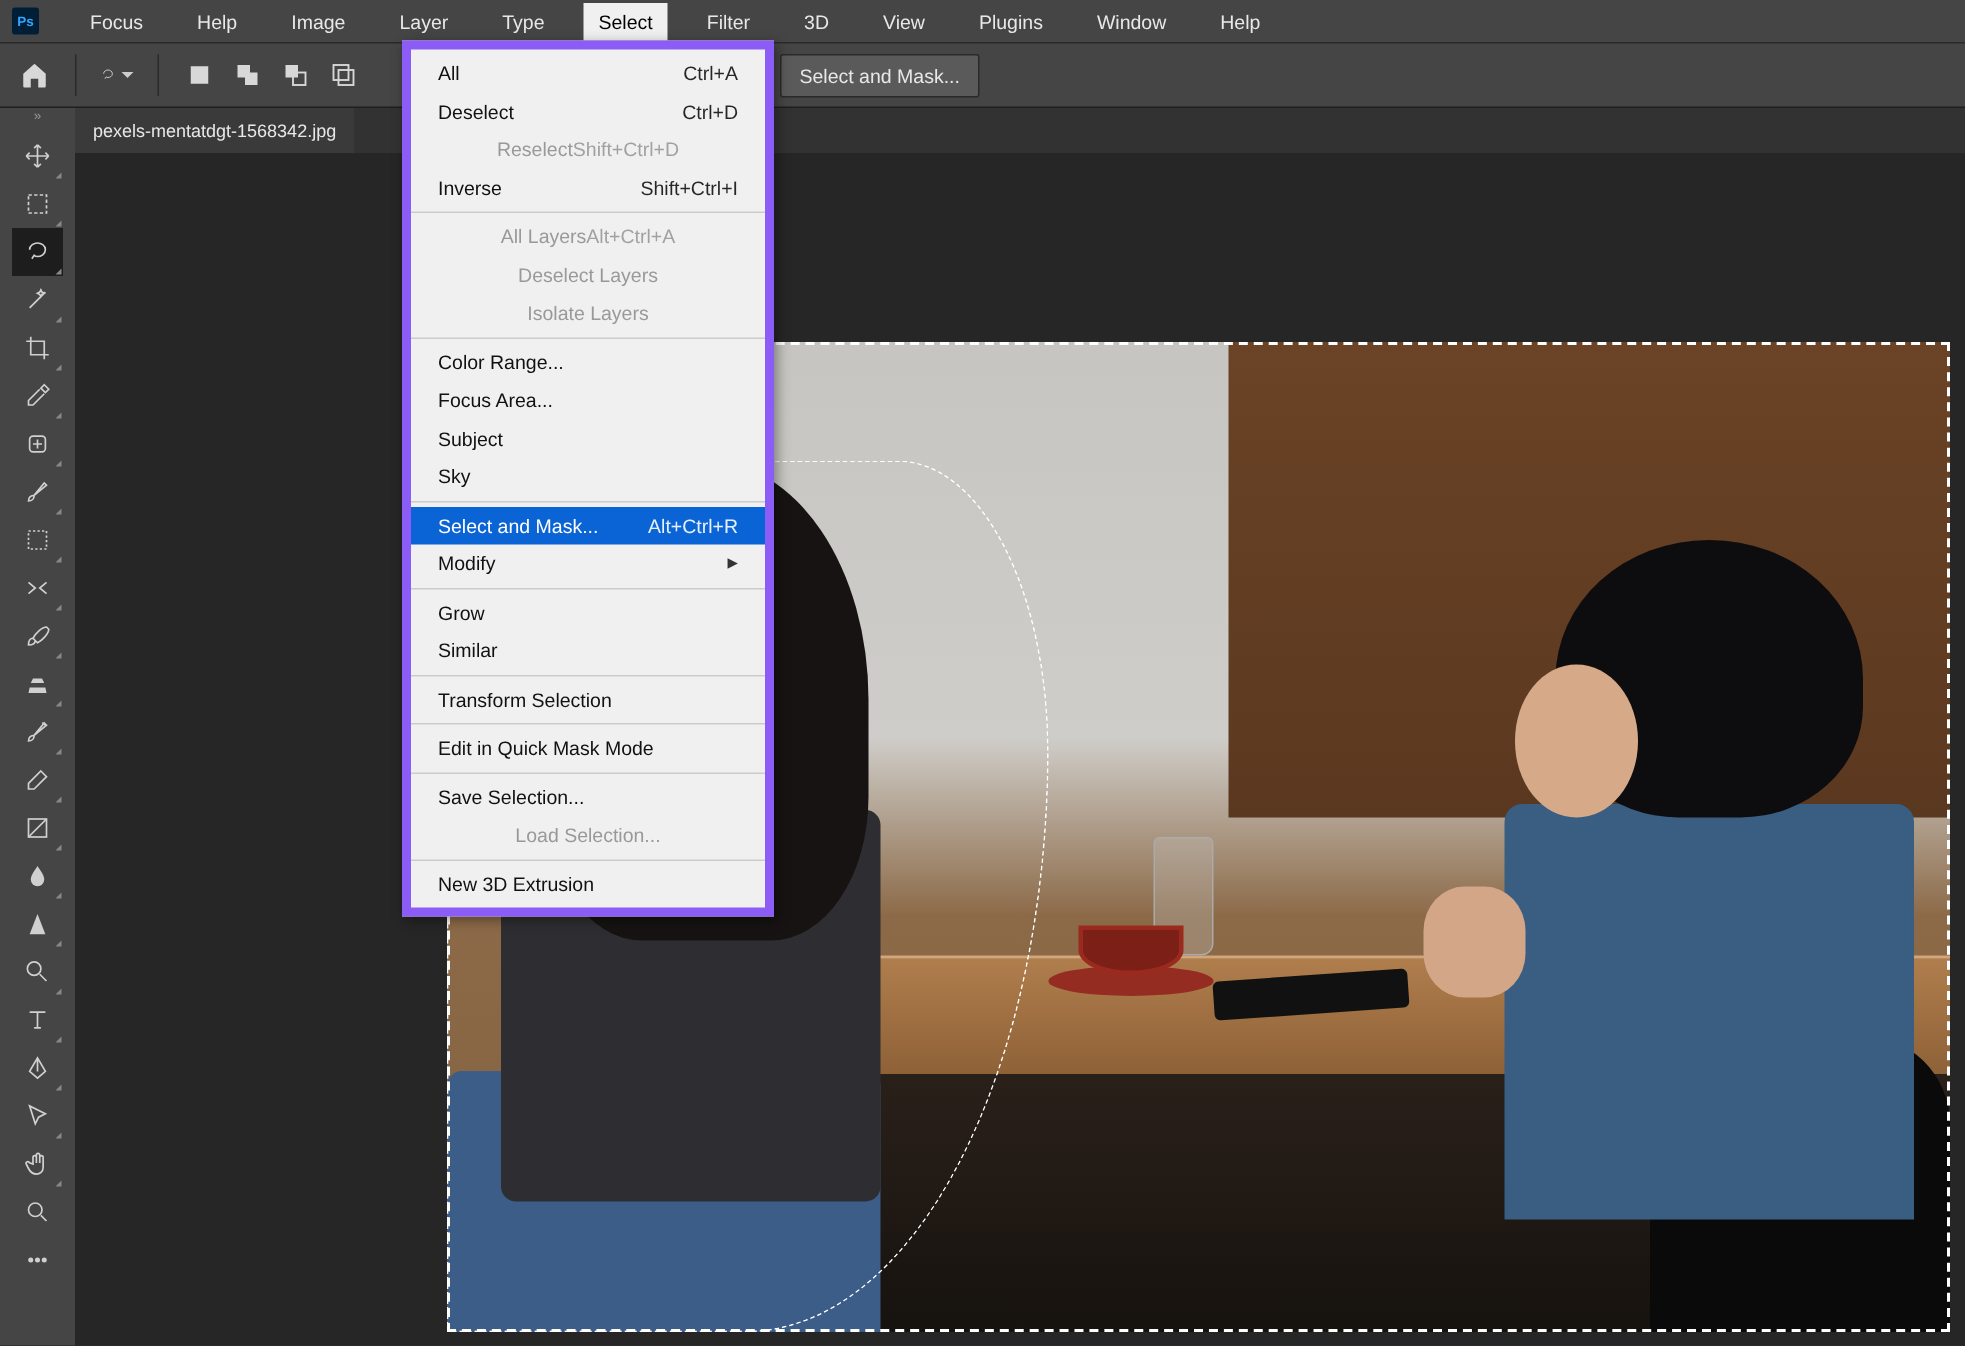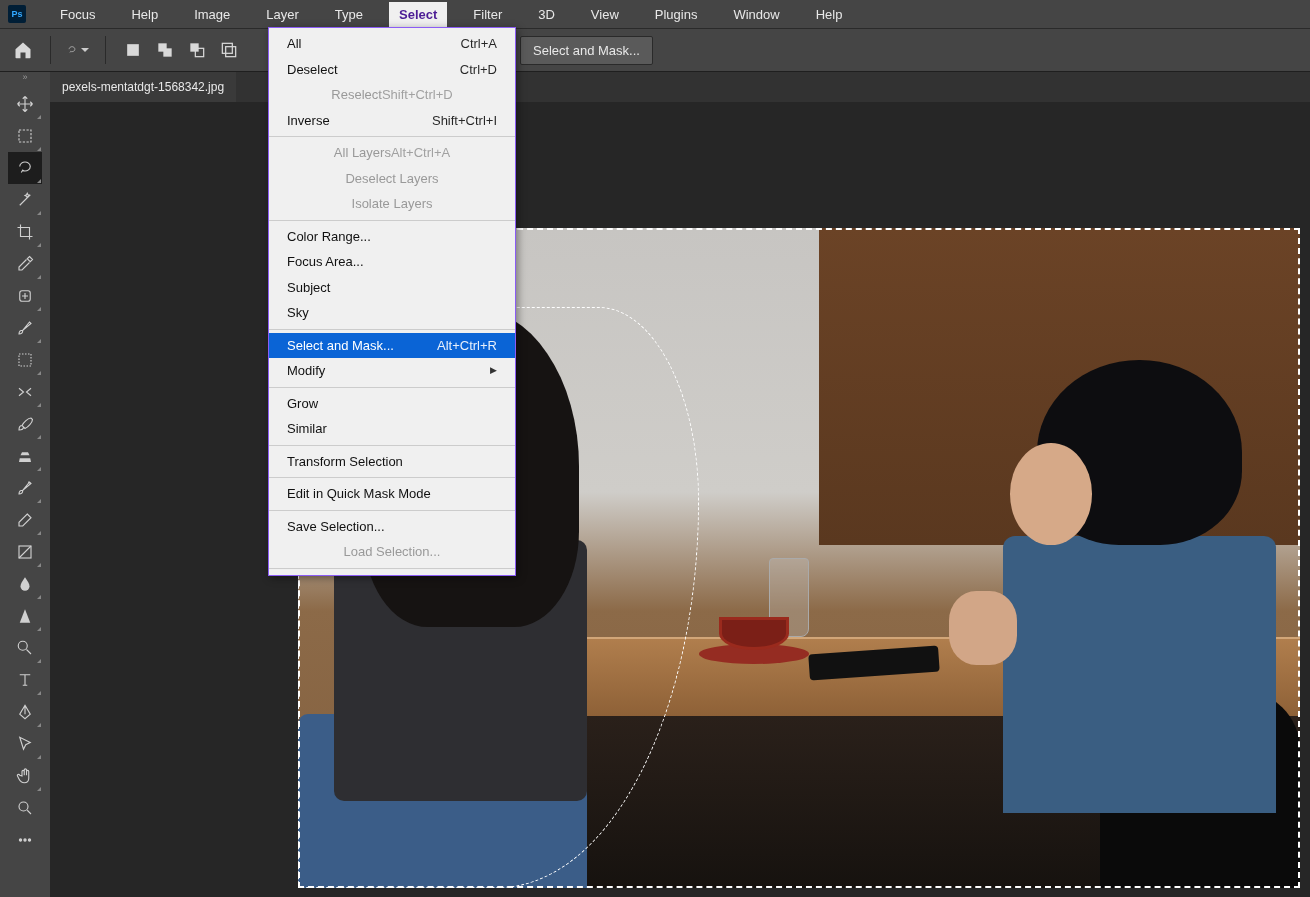--- a/index.html
+++ b/index.html
@@ -2,21 +2,21 @@
 <html><head>
 <meta charset="utf-8">
 <style>
 * { margin:0; padding:0; box-sizing:border-box; font-family:"Segoe UI",Tahoma,sans-serif; }
 body { width:1310px; height:897px; background:#323232; overflow:hidden; position:relative; }
 
 
 .menubar { height:28px; background:#454545; display:flex; align-items:center; padding:0 8px; gap:16px; color:#e8e8e8; font-size:13px; }
 .app-icon { width:18px; height:18px; background:#001e36; color:#31a8ff; font-size:9px; font-weight:bold; display:flex; align-items:center; justify-content:center; border-radius:2px; margin-right:8px; }
 .menubar .mitem { padding:5px 10px; cursor:default; }
-.menubar .mitem.active { background:#f0f0f0; color:#4c1d95;font-weight:bold; }
+.menubar .mitem.active { background:#f0f0f0; color:#000000; }
 
 
 .optbar { height:44px; background:#454545; border-top:1px solid #2a2a2a; border-bottom:1px solid #1f1f1f; display:flex; align-items:center; padding:0 12px; gap:10px; }
 .optbar .ico { width:22px; height:22px; display:flex; align-items:center; justify-content:center; color:#e8e8e8; }
 .divider { width:1px; height:28px; background:#2a2a2a; margin:0 6px; }
 .dropdown-arrow { width:0; height:0; border-left:4px solid transparent; border-right:4px solid transparent; border-top:4px solid #ccc; margin-left:4px; }
 .optbtn { background:#5a5a5a; border:1px solid #2a2a2a; color:#e8e8e8; padding:6px 12px; font-size:13px; border-radius:2px; }
 
 
 .docstrip { height:30px; background:#323232; display:flex; align-items:stretch; padding-left:50px; }
@@ -49,21 +49,21 @@
 .wl-hair { position:absolute; left:18%; top:0; width:60%; height:55%; background:#161312; border-radius:50% 50% 30% 30%; }
 .wl-body { position:absolute; left:10%; top:40%; width:70%; height:45%; background:#2e2e32; border-radius:10px; }
 .wl-jeans { position:absolute; left:0; bottom:0; width:80%; height:30%; background:#3b5d88; border-radius:10px 10px 0 0; }
 .cup { position:absolute; left:42%; top:59%; width:7%; height:5%; background:#7b1f17; border-radius:0 0 50% 50%; border:3px solid #9a2a1d; }
 .saucer { position:absolute; left:40%; top:63%; width:11%; height:3%; background:#952c22; border-radius:50%; }
 .drink { position:absolute; left:47%; top:50%; width:4%; height:12%; background:rgba(200,200,200,0.3); border:1px solid #aaa; border-radius:4px 4px 8px 8px; }
 .phone { position:absolute; left:51%; top:64%; width:13%; height:4%; background:#111; border-radius:4px; transform:rotate(-4deg); }
 .sel-outline { position:absolute; left:0; top:12%; width:40%; height:88%; border:1.5px dashed #fff; border-radius:40% 30% 60% 0 / 30% 40% 80% 0; pointer-events:none; }
 
 
-.dropdown { position:absolute; left:268px; top:27px; width:248px; background:#f0f0f0; border:1px solid #8b5cf6; box-shadow:2px 2px 8px rgba(0,0,0,0.4); font-size:13px; color:#111; padding:3px 0; }
+.dropdown { position:absolute; left:268px; top:27px; width:248px; background:#f0f0f0; border:6px solid #8b5cf6; box-shadow:2px 2px 8px rgba(0,0,0,0.4); font-size:13px; color:#111; padding:3px 0; }
 .dropdown .row { display:flex; align-items:center; justify-content:space-between; padding:3px 18px; cursor:default; line-height:1.5; }
 .dropdown .row.disabled { color:#999;justify-content:center; }
 .dropdown .row.hi { background:#0a64d6; color:#fff; }
 .dropdown hr { border:none; border-top:1px solid #ccc; margin:3px 0; }
 .dropdown .sub::after { content:"▶"; font-size:9px; color:#333; margin-left:auto; }
 .dropdown .row .sc { color:inherit; opacity:0.9; }
 
 
 svg { width:18px; height:18px; stroke:#d0d0d0; stroke-width:1.5; fill:none; }
 .optbar svg { width:20px; height:20px; }
@@ -378,13 +378,16 @@
       <span>Edit in Quick Mask Mode</span>
     </div>
     <hr>
     <div class="row">
       <span>Save Selection...</span>
     </div>
     <div class="row disabled">
       <span>Load Selection...</span>
     </div>
     <hr>
+    <div class="row">
+      <span>New 3D Extrusion</span>
+    </div>
   </div>
 
 </body></html>

